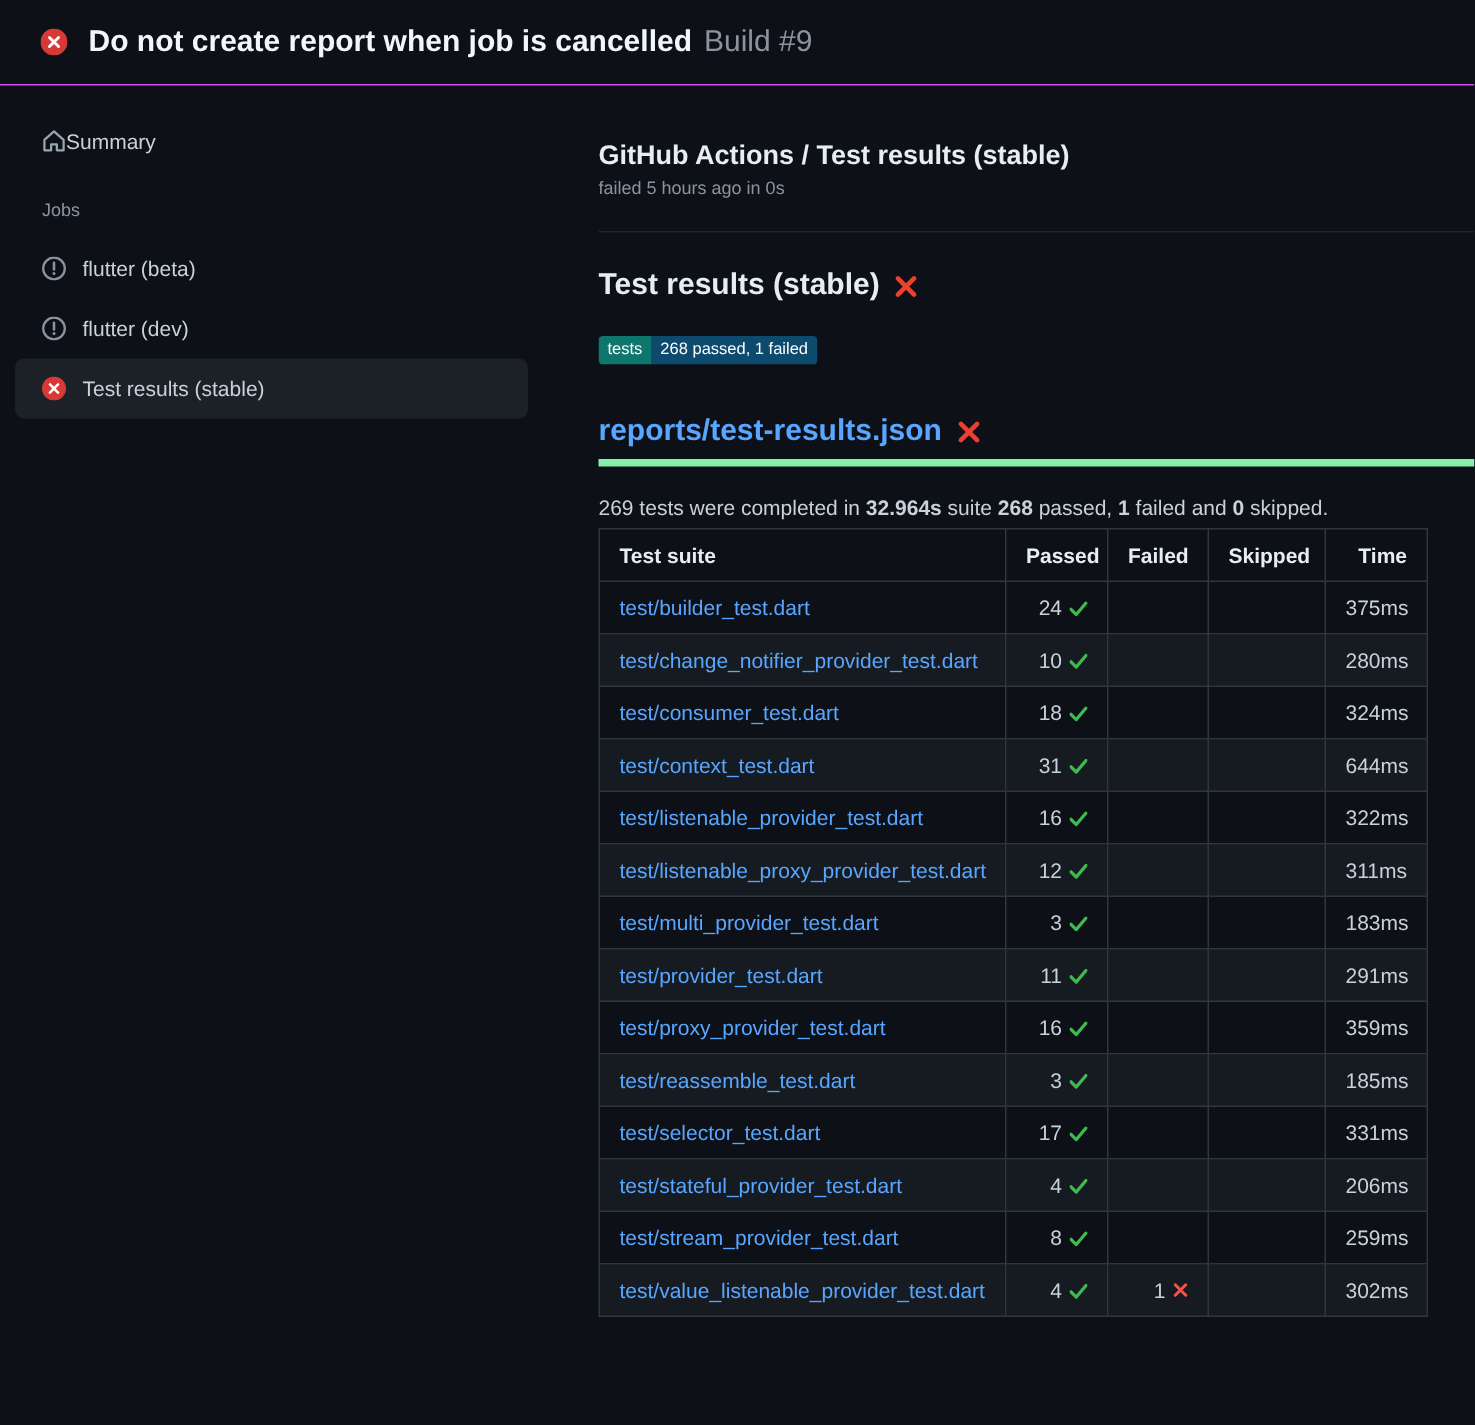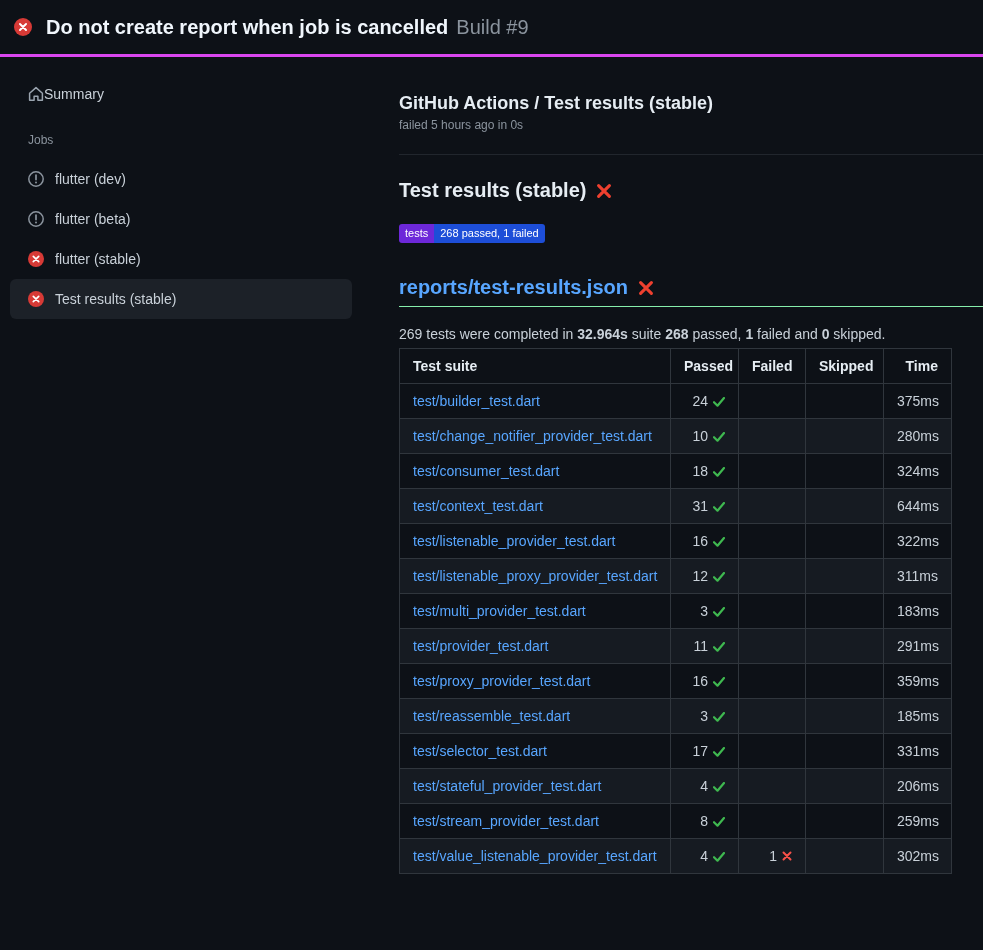--- a/index.html
+++ b/index.html
@@ -7,21 +7,21 @@
   body {
     background:#0d1117;
     color:#c9d1d9;
     font-family:"Liberation Sans","DejaVu Sans",sans-serif;
     font-size:14px;
     overflow:hidden;
   }
   a { color:#58a6ff; text-decoration:none; }
 
   
-  .app-header { display:flex; align-items:center; height:57px; padding:0 14px; border-bottom:3px solid #d946ef; }
+  .app-header { display:flex; align-items:center; height:57px; padding:0 27px; border-bottom:1px solid #d946ef; }
   .app-header .status { display:flex; margin-right:14px; flex:none; }
   .app-header h1 { font-size:20px; font-weight:700; color:#f0f6fc; white-space:nowrap; }
   .app-header .build { font-size:20px; font-weight:400; color:#8b949e; margin-left:8px; }
 
   
   .layout { display:flex; padding-left:10px; align-items:flex-start; }
 
   
   .sidebar { width:342px; flex:none; padding-top:22px; }
   .summary-item { display:flex; align-items:center; padding:7px 8px 7px 18px; border-radius:6px; cursor:pointer; }
@@ -35,21 +35,21 @@
 
   
   .main { flex:1; min-width:0; padding-left:47px; padding-top:36px; }
   .breadcrumb { font-weight:700; font-size:18px; color:#e6edf3; }
   .run-status { margin-top:4px; font-size:12px; color:#8b949e; }
   .divider { border-top:1px solid #21262d; margin-top:22px; }
   .section-title { display:flex; align-items:center; gap:10px; margin-top:24px; font-size:20px; font-weight:700; color:#e6edf3; }
   .badge { display:inline-flex; margin-top:22px; font-size:11px; line-height:13px; border-radius:3px; overflow:hidden; color:#ffffff; }
   .badge .b-label { padding:3px 6px; }
   .badge .b-value { padding:3px 6px; }
-  .report-title { display:flex; align-items:center; gap:10px; margin-top:33px; font-size:20px; font-weight:700; padding-bottom:7px; border-bottom:1px solid #86efac; }
+  .report-title { display:flex; align-items:center; gap:10px; margin-top:33px; font-size:20px; font-weight:700; padding-bottom:7px; border-bottom:5px solid #86efac; }
   .report-title a { color:#58a6ff; }
   .summary-line { margin-top:17px; font-size:14px; color:#c9d1d9; line-height:20px; }
   .summary-line strong { font-weight:700; color:#c9d1d9; }
 
   
   .results-table { border-collapse:collapse; table-layout:fixed; width:552px; margin-top:4px; }
   .results-table th, .results-table td {
     border:1px solid #30363d; padding:7px 13px; font-size:14px; line-height:20px;
     white-space:nowrap; overflow:hidden;
   }
@@ -85,40 +85,31 @@
     <div class="jobs-label">Jobs</div>
     <nav class="jobs-list" id="jobs-list">
         <div class="job-item">
           <span class="job-icon">
             <svg width="16" height="16" viewBox="0 0 16 16">
               <circle cx="8" cy="8" r="7.2" fill="none" stroke="#8b949e" stroke-width="1.5"></circle>
               <path d="M8 4.1v4.5" stroke="#8b949e" stroke-width="1.7" stroke-linecap="round"></path>
               <circle cx="8" cy="11.4" r="1" fill="#8b949e"></circle>
             </svg>
           </span>
-          <span class="job-label">flutter (dev)</span>
+          <span class="job-label">flutter (beta)</span>
         </div>
         <div class="job-item">
           <span class="job-icon">
             <svg width="16" height="16" viewBox="0 0 16 16">
               <circle cx="8" cy="8" r="7.2" fill="none" stroke="#8b949e" stroke-width="1.5"></circle>
               <path d="M8 4.1v4.5" stroke="#8b949e" stroke-width="1.7" stroke-linecap="round"></path>
               <circle cx="8" cy="11.4" r="1" fill="#8b949e"></circle>
             </svg>
           </span>
-          <span class="job-label">flutter (beta)</span>
-        </div>
-        <div class="job-item">
-          <span class="job-icon">
-            <svg width="16" height="16" viewBox="0 0 16 16">
-              <circle cx="8" cy="8" r="8" fill="#d73a36"></circle>
-              <path d="M5.3 5.3l5.4 5.4M10.7 5.3l-5.4 5.4" stroke="#ffffff" stroke-width="1.7" stroke-linecap="round"></path>
-            </svg>
-          </span>
-          <span class="job-label">flutter (stable)</span>
+          <span class="job-label">flutter (dev)</span>
         </div>
         <div class="job-item selected">
           <span class="job-icon">
             <svg width="16" height="16" viewBox="0 0 16 16">
               <circle cx="8" cy="8" r="8" fill="#d73a36"></circle>
               <path d="M5.3 5.3l5.4 5.4M10.7 5.3l-5.4 5.4" stroke="#ffffff" stroke-width="1.7" stroke-linecap="round"></path>
             </svg>
           </span>
           <span class="job-label">Test results (stable)</span>
         </div>
@@ -133,22 +124,22 @@
     <h2 class="section-title">
       <span>Test results (stable)</span>
       <span class="hx">
           <svg width="16" height="16" viewBox="0 0 16 16">
             <path d="M2.6 2.6l10.8 10.8M13.4 2.6L2.6 13.4" stroke="#ee402f" stroke-width="3.1" stroke-linecap="round"></path>
           </svg>
         </span>
     </h2>
 
     <div class="badge">
-      <span class="b-label" id="badge-label" style="background: #6d28d9;">tests</span>
-      <span class="b-value" id="badge-value" style="background: #1d4ed8;">268 passed, 1 failed</span>
+      <span class="b-label" id="badge-label" style="background: #0f766e;">tests</span>
+      <span class="b-value" id="badge-value" style="background: #0c4a6e;">268 passed, 1 failed</span>
     </div>
 
     <h2 class="report-title">
       <a href="#">reports/test-results.json</a>
       <span class="hx">
           <svg width="16" height="16" viewBox="0 0 16 16">
             <path d="M2.6 2.6l10.8 10.8M13.4 2.6L2.6 13.4" stroke="#ee402f" stroke-width="3.1" stroke-linecap="round"></path>
           </svg>
         </span>
     </h2>

